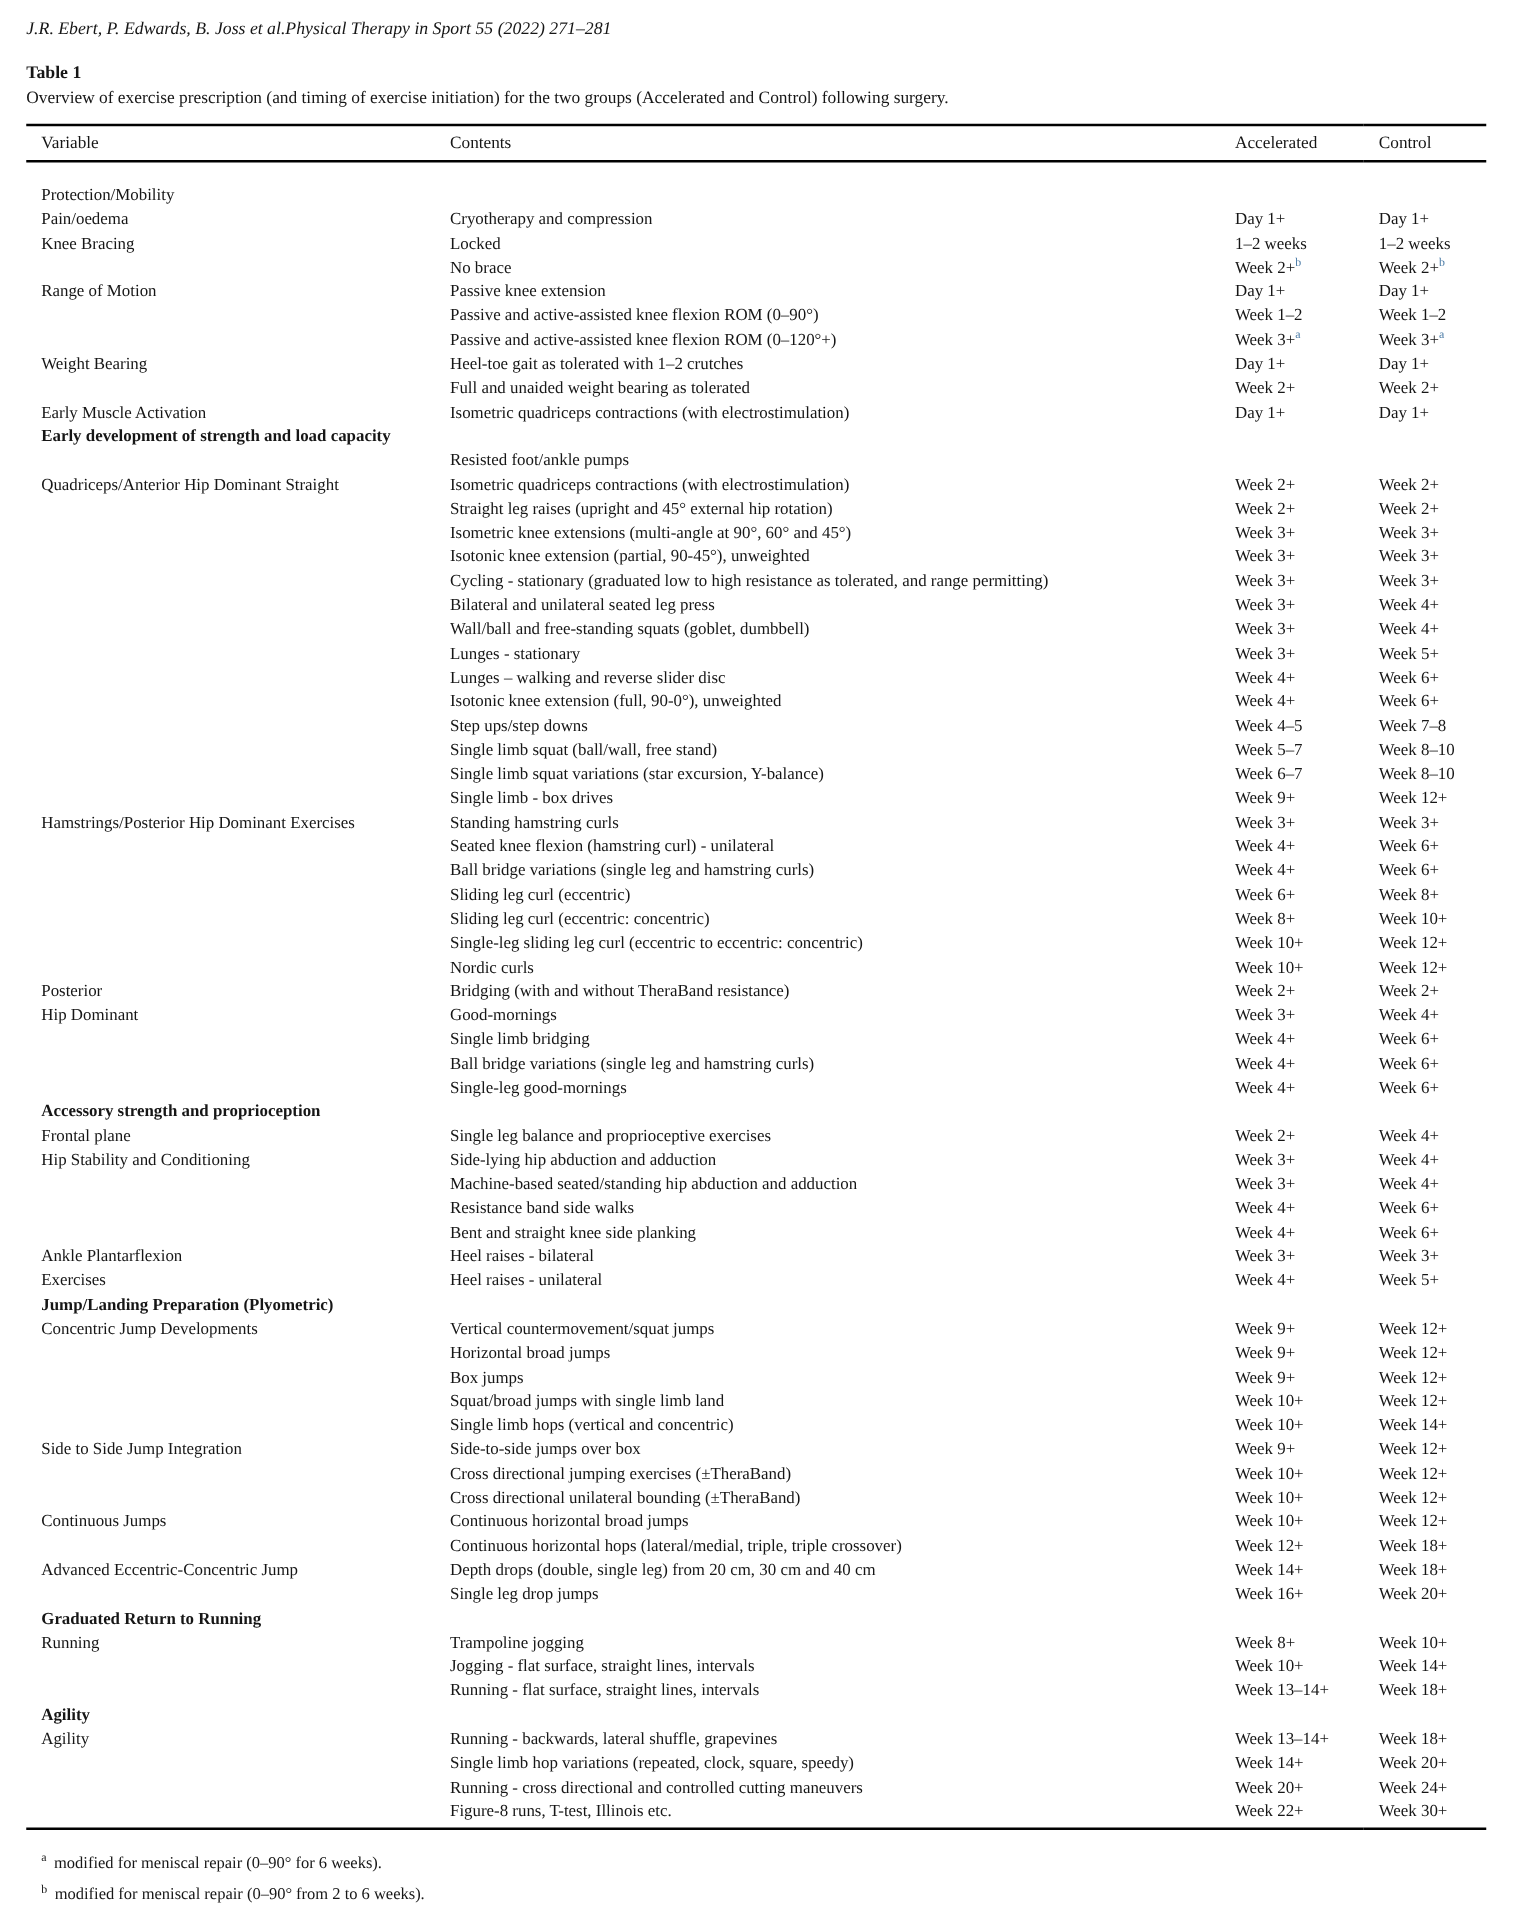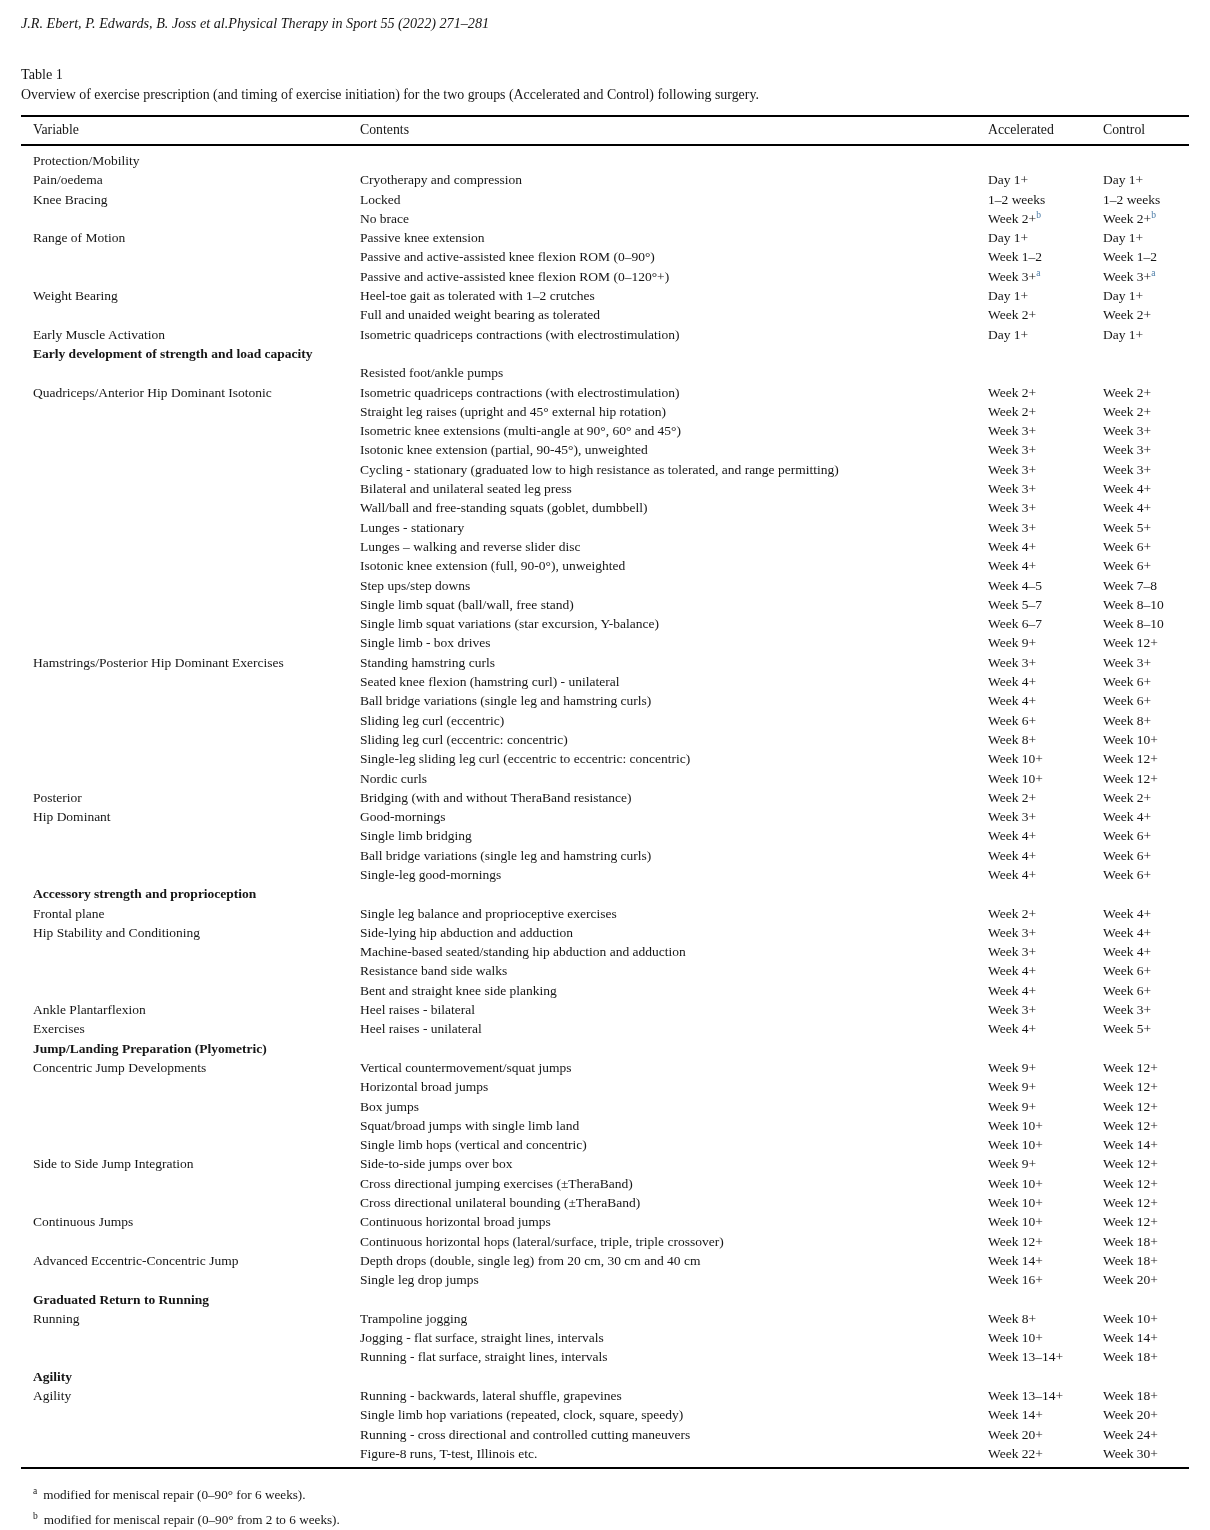--- a/index.html
+++ b/index.html
@@ -16,22 +16,22 @@
   .running-head {
     display: flex;
     justify-content: flex-start;
     align-items: baseline;
     font-style: italic;
     font-size: 14.2px;
     line-height: 17px;
   }
 
   .table-label {
-    margin-top: 33px;
-    font-weight: normal;
+    margin-top: 17px;
+    font-weight: bold;
     font-size: 14.2px;
     line-height: 18px;
   }
   .table-caption {
     margin-top: 3px;
     font-size: 13.9px;
     line-height: 18px;
   }
 
   table.data-table {
@@ -58,21 +58,21 @@
   }
 
   tbody td {
     font-size: 13.5px;
     line-height: 19.3px;
     padding: 0 0 0 12px;
     vertical-align: top;
     white-space: nowrap;
     overflow: hidden;
   }
-  tbody tr:first-child td { padding-top: 5px; }
+  tbody tr:first-child td { padding-top: 16px; }
   tbody tr:last-child td  { padding-bottom: 4px; }
   td.section-cell { font-weight: bold; }
   td.section-cell.regular { font-weight: normal; }
 
   sup.fn-ref {
     color: #4a7ba6;
     font-size: 9.5px;
     line-height: 0;
   }
 
@@ -177,21 +177,21 @@
         <tr>
           <td colspan="4" class="section-cell">Early development of strength and load capacity</td>
         </tr>
         <tr>
           <td></td>
           <td>Resisted foot/ankle pumps</td>
           <td></td>
           <td></td>
         </tr>
         <tr>
-          <td>Quadriceps/Anterior Hip Dominant Isotonic</td>
+          <td>Quadriceps/Anterior Hip Dominant Straight</td>
           <td>Isometric quadriceps contractions (with electrostimulation)</td>
           <td>Week 2+</td>
           <td>Week 2+</td>
         </tr>
         <tr>
           <td></td>
           <td>Straight leg raises (upright and 45° external hip rotation)</td>
           <td>Week 2+</td>
           <td>Week 2+</td>
         </tr>
@@ -436,21 +436,21 @@
           <td>Week 12+</td>
         </tr>
         <tr>
           <td>Continuous Jumps</td>
           <td>Continuous horizontal broad jumps</td>
           <td>Week 10+</td>
           <td>Week 12+</td>
         </tr>
         <tr>
           <td></td>
-          <td>Continuous horizontal hops (lateral/surface, triple, triple crossover)</td>
+          <td>Continuous horizontal hops (lateral/medial, triple, triple crossover)</td>
           <td>Week 12+</td>
           <td>Week 18+</td>
         </tr>
         <tr>
           <td>Advanced Eccentric-Concentric Jump</td>
           <td>Depth drops (double, single leg) from 20 cm, 30 cm and 40 cm</td>
           <td>Week 14+</td>
           <td>Week 18+</td>
         </tr>
         <tr>

